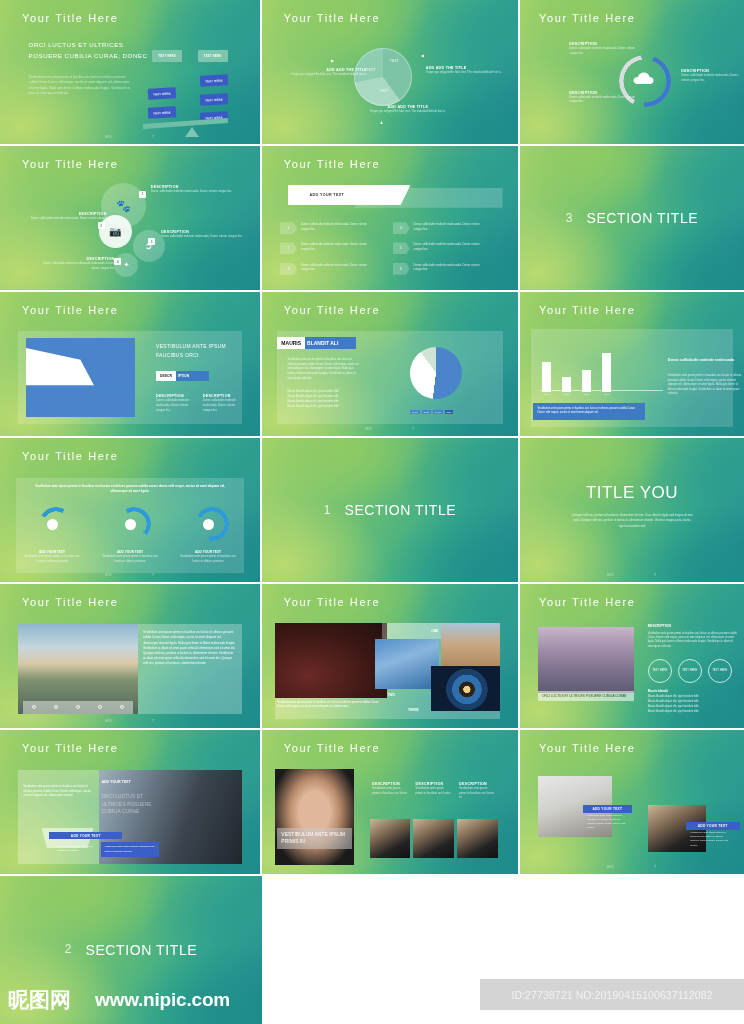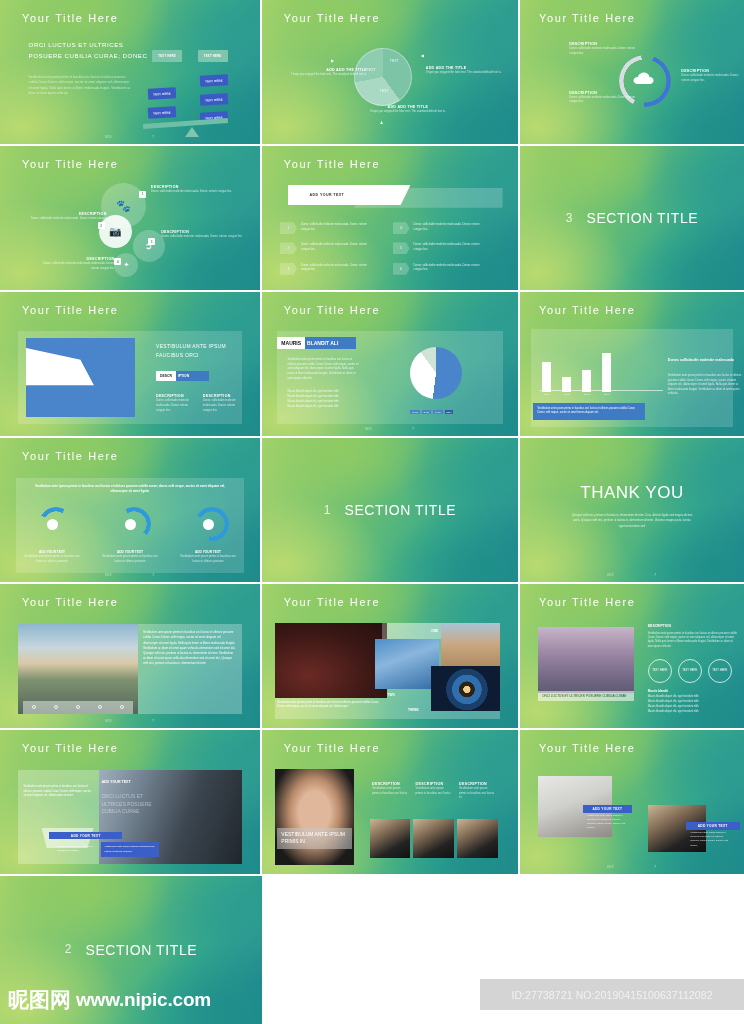--- a/index.html
+++ b/index.html
@@ -117,21 +117,21 @@
   .bullets { position:absolute; color:rgba(255,255,255,.82); font-size:2.6px; line-height:1.9; }
   .circbtn { width:24px;height:24px;border-radius:50%;border:1px solid rgba(255,255,255,.75);
     display:flex;align-items:center;justify-content:center;color:#fff;font-size:2.7px; }
 
   
   .footer { position:absolute; left:0; top:876px; width:744px; height:148px; background:#fff; }
   .footer-left { position:absolute; left:0; top:0; width:262px; height:148px; overflow:hidden; }
   .wm { position:absolute; left:8px; bottom:10px; display:flex; align-items:center; gap:5px; }
   .wm-cn { color:#fff; font-size:21px; font-weight:bold; letter-spacing:0px;
     font-family:"DejaVu Sans", sans-serif; }
-  .wm-url { color:#fff; font-size:19px; font-weight:bold; letter-spacing:-.2px; }
+  .wm-url { color:#fff; font-size:19px; font-weight:bold; letter-spacing:-.2px;margin-left:19px; }
   .idbar { position:absolute; right:0; bottom:14px; width:264px; height:31px;
     background:#d4d4d4; display:flex; align-items:center; justify-content:center; }
   .idbar span { color:#f2f2f2; font-size:10.5px; letter-spacing:.1px; }
   .mini-dot { width:4px;height:4px;border-radius:50%;border:.5px solid rgba(255,255,255,.8); }
 </style>
 </head>
 <body>
 
 <div class="sheet">
 
@@ -389,21 +389,21 @@
     <div class="slide">
       <div class="bg"></div>
       <div class="sect">
         <span class="n">1</span>
         <span class="t">SECTION TITLE</span>
       </div>
     </div>
 
     <div class="slide r3">
       <div class="bg"></div>
-      <div style="position:absolute;left:0;right:0;top:31%;text-align:center;color:#fff;font-size:17px;letter-spacing:.5px;font-weight:400;">THANK YOU</div>
+      <div style="position:absolute;left:0;right:0;top:31%;text-align:center;color:#fff;font-size:17px;letter-spacing:.5px;font-weight:400;">TITLE YOU</div>
       <div style="position:absolute;left:23%;width:54%;top:52%;text-align:center;color:rgba(255,255,255,.8);font-size:2.8px;line-height:1.9;">Quisque velit nisi, pretium ut lacinia in, elementum id enim. Cras ultricies ligula sed magna dictum porta. Quisque velit nisi, pretium ut lacinia in, elementum id enim. Vivamus magna justo, lacinia eget consectetur sed</div>
       <div class="foot">
         <span>M3</span>
         <span>7</span>
       </div>
     </div>
 
     <div class="slide">
       <div class="bg"></div>
       <div class="title">Your  Title  Here</div>

